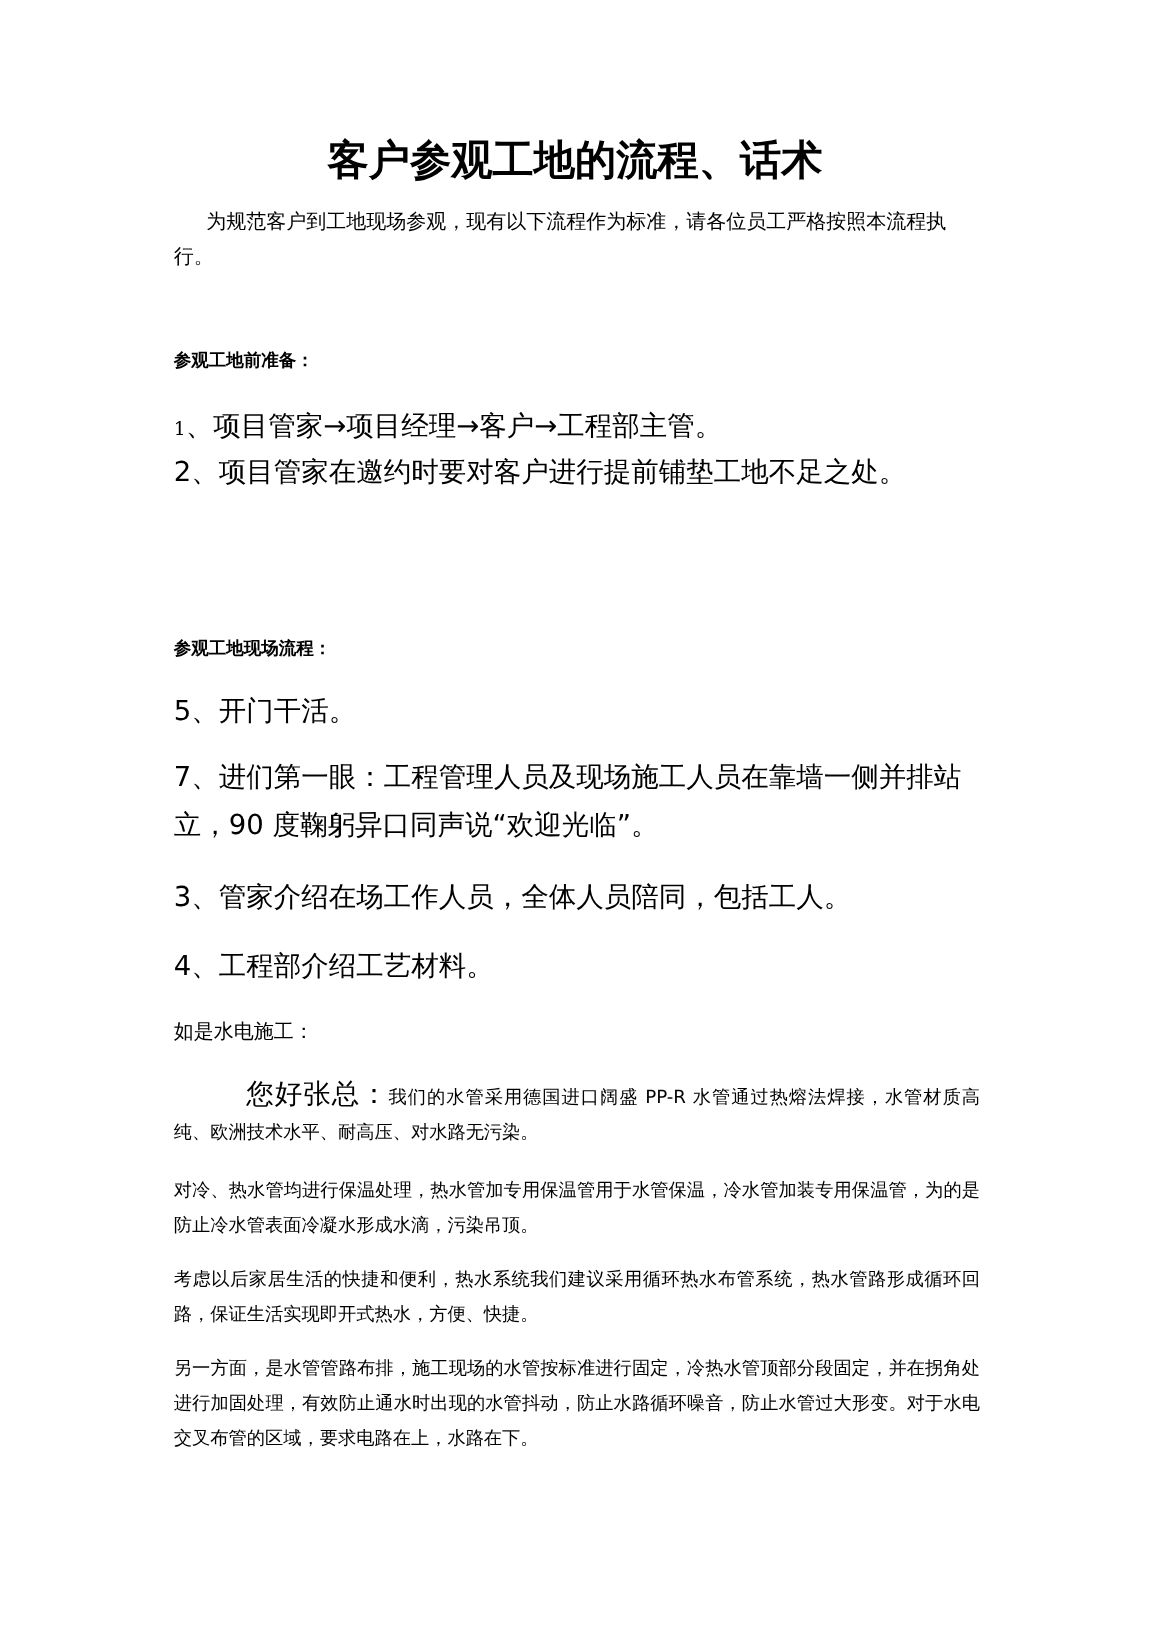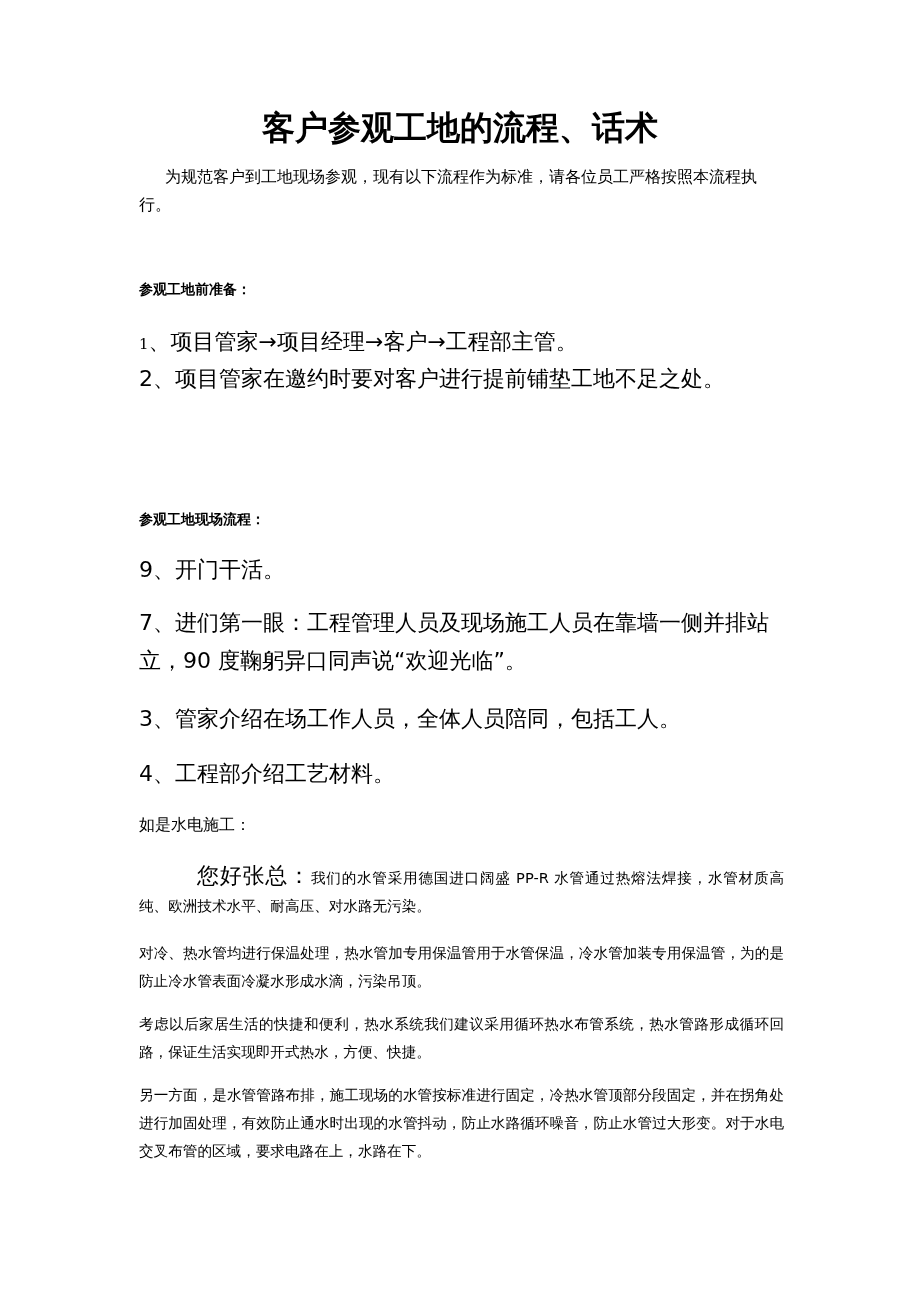--- a/index.html
+++ b/index.html
@@ -99,21 +99,21 @@
 
   <div class="abs big" style="top:309px;margin-top:18px;">
     <span class="num-small">1</span><span>、项目管家→项目经理→客户→工程部主管。</span>
   </div>
   <div class="abs big" style="top:364px;">
     <span>2</span><span>、项目管家在邀约时要对客户进行提前铺垫工地不足之处。</span>
   </div>
 
   <div class="abs heading" style="top:509px;">参观工地现场流程：</div>
 
-  <div class="abs big" style="top:555px;">9、开门干活。</div>
+  <div class="abs big" style="top:555px;">5、开门干活。</div>
   <div class="abs big-wrap" style="top:604px;">7、进们第一眼：工程管理人员及现场施工人员在靠墙一侧并排站立，90 度鞠躬异口同声说“欢迎光临”。</div>
   <div class="abs big" style="top:704px;">3、管家介绍在场工作人员，全体人员陪同，包括工人。</div>
   <div class="abs big" style="top:759px;">4、工程部介绍工艺材料。</div>
 
   <div class="abs heading2" style="top:814px;">如是水电施工：</div>
 
   <div class="abs para" style="top:862px;">
     <span class="greeting">您好张总：</span><span>我们的水管采用德国进口阔盛 PP-R 水管通过热熔法焊接，水管材质高纯、欧洲技术水平、耐高压、对水路无污染。</span>
   </div>
 

